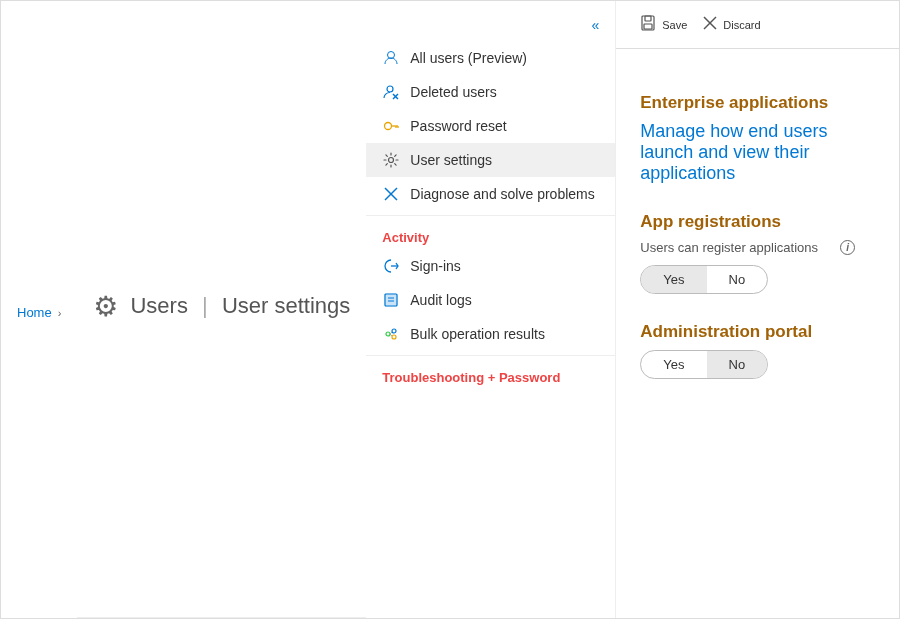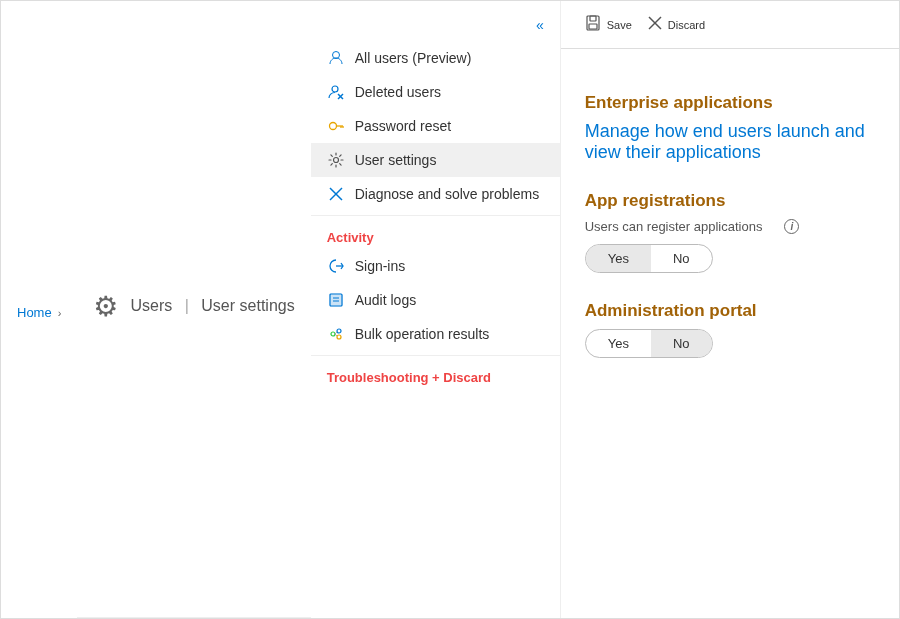--- a/index.html
+++ b/index.html
@@ -43,21 +43,21 @@
       align-items: center;
       gap: 12px;
       padding: 6px 16px 12px 16px;
       border-bottom: 1px solid #eee;
     }
     .page-header .gear-icon {
       font-size: 28px;
       color: #666;
     }
     .page-header h1 {
-      font-size: 16px;
+      font-size: 22px;
       font-weight: 400;
       color: #1a1a1a;
     }
     .page-header h1 span {
       font-weight: 300;
       color: #555;
     }
 
     
     .main-area {
@@ -343,21 +343,21 @@
               <circle cx="11" cy="11" r="2" stroke="#e8a500" stroke-width="1.2" fill="none"></circle>
               <line x1="7" y1="8" x2="9" y2="6" stroke="#999" stroke-width="0.8"></line>
               <line x1="7" y1="8" x2="9" y2="10" stroke="#999" stroke-width="0.8"></line>
             </svg>
         </span>
         <span>Bulk operation results</span>
       </div>
 
       <hr class="sidebar-divider">
 
-      <div class="sidebar-section-label">Troubleshooting + Discard</div>
+      <div class="sidebar-section-label">Troubleshooting + Password</div>
     </div>
 
     <div class="content-area">
 
       <div class="toolbar">
         <button class="toolbar-btn">
           <span class="icon">
             <svg width="16" height="16" viewBox="0 0 16 16" fill="none">
                 <rect x="2" y="1" width="12" height="14" rx="1" stroke="#555" stroke-width="1.2"></rect>
                 <rect x="5" y="1" width="6" height="5" rx="0.5" stroke="#555" stroke-width="1.2" fill="none"></rect>

